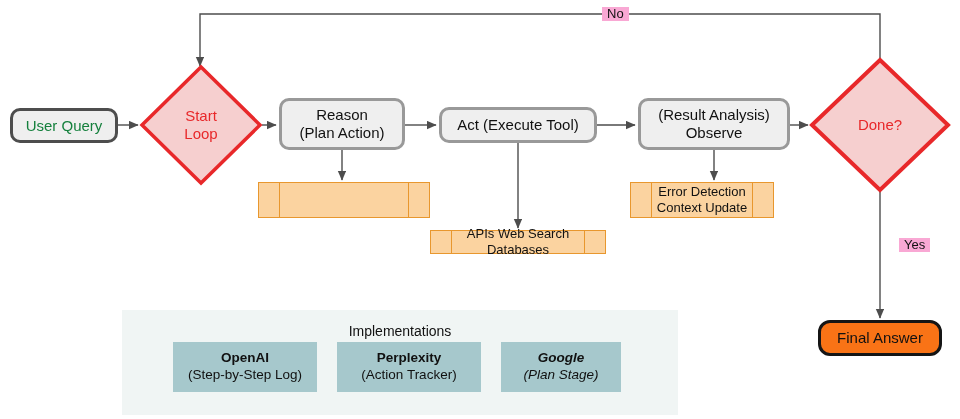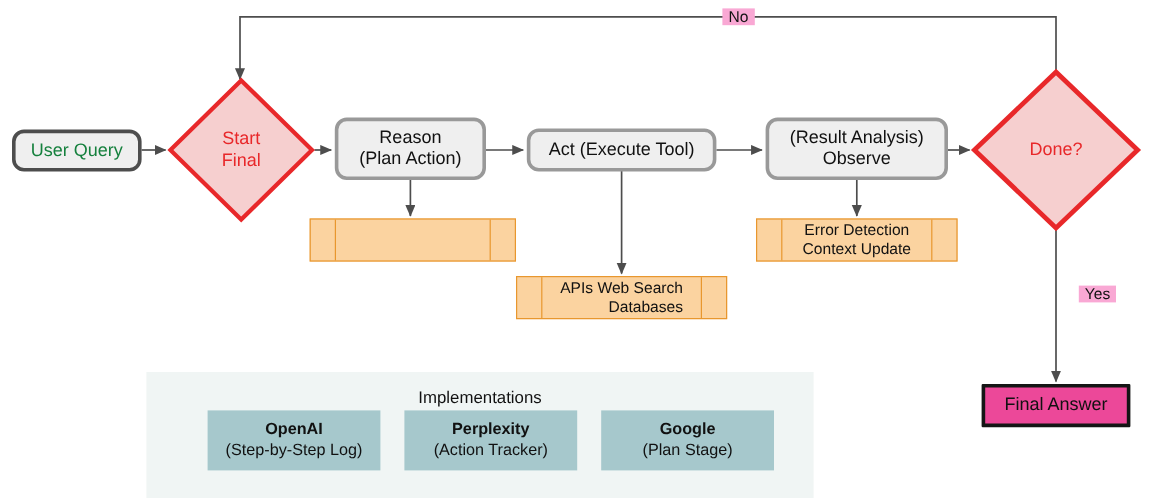--- a/index.html
+++ b/index.html
@@ -39,23 +39,23 @@
     font-size: 15px;
   }
   .proc-dark {
     background: #efefef;
     border: 3px solid #4d4d4d;
     border-radius: 10px;
     color: #15803d;
     font-size: 15px;
   }
   .proc-black {
-    background: #ec4899;
+    background: #f97316;
     border: 3px solid #151515;
-    border-radius: 1px;
+    border-radius: 12px;
     color: #111111;
     font-size: 15px;
   }
 
   
   .diamond-wrap {
     position: absolute;
   }
   .diamond-wrap svg {
     position: absolute;
@@ -186,21 +186,21 @@
   <span>User Query</span>
 </div>
 
 <div class="diamond-wrap" style="left:140px; top:65px; width:122px; height:120px;">
   <svg width="122" height="120" viewBox="0 0 122 120" xmlns="http://www.w3.org/2000/svg">
     <polygon points="61,2 120,60 61,118 2,60" fill="#f6cfcf" stroke="#e8282a" stroke-width="3.5"></polygon>
   </svg>
   <div class="diamond-label">
     <span>
       <span style="display:block">Start</span>
-      <span style="display:block">Final</span>
+      <span style="display:block">Loop</span>
     </span>
   </div>
 </div>
 
 <div class="node proc" style="left:279px; top:98px; width:126px; height:52px;">
   <span>
     <span style="display:block">Reason</span>
     <span style="display:block">(Plan Action)</span>
   </span>
 </div>
@@ -227,30 +227,30 @@
 
 <div class="node proc-black" style="left:818px; top:320px; width:124px; height:36px;">
   <span>Final Answer</span>
 </div>
 
 <div class="predef" style="left:258px; top:182px; width:172px; height:36px;">
   <span class="bar l"></span>
   <span class="bar r"></span>
 </div>
 
-<div class="predef" style="left:430px; top:230px; width:176px; height:36px;text-align:right;">
+<div class="predef" style="left:430px; top:230px; width:176px; height:24px;">
   <span class="bar l"></span>
   <span class="bar r"></span>
   <span class="ptext">
     <span style="display:block">APIs Web Search</span>
     <span style="display:block">Databases</span>
   </span>
 </div>
 
-<div class="predef" style="left:630px; top:182px; width:168px; height:36px;">
+<div class="predef" style="left:630px; top:182px; width:144px; height:36px;">
   <span class="bar l"></span>
   <span class="bar r"></span>
   <span class="ptext">
     <span style="display:block">Error Detection</span>
     <span style="display:block">Context Update</span>
   </span>
 </div>
 
 <div class="edge-label" style="left:602px; top:7px;">
   <span>No</span>
@@ -267,16 +267,16 @@
 <div class="impl-box" style="left:173px; width:144px;">
   <span class="nm">OpenAI</span>
   <span class="dt">(Step-by-Step Log)</span>
 </div>
 
 <div class="impl-box" style="left:337px; width:144px;">
   <span class="nm">Perplexity</span>
   <span class="dt">(Action Tracker)</span>
 </div>
 
-<div class="impl-box" style="left:501px; width:144px;">
+<div class="impl-box" style="left:501px; width:120px;font-style:italic;">
   <span class="nm">Google</span>
   <span class="dt">(Plan Stage)</span>
 </div>
 
 </body></html>

